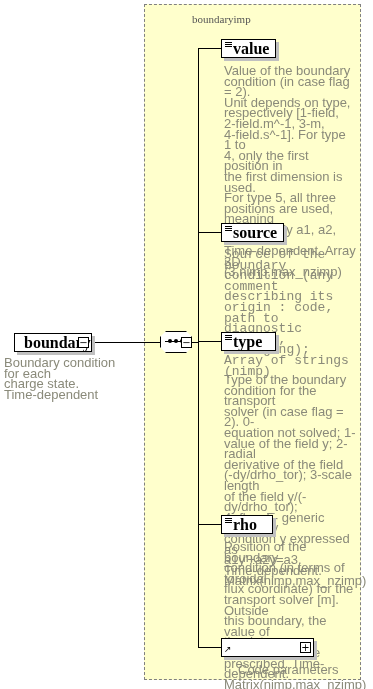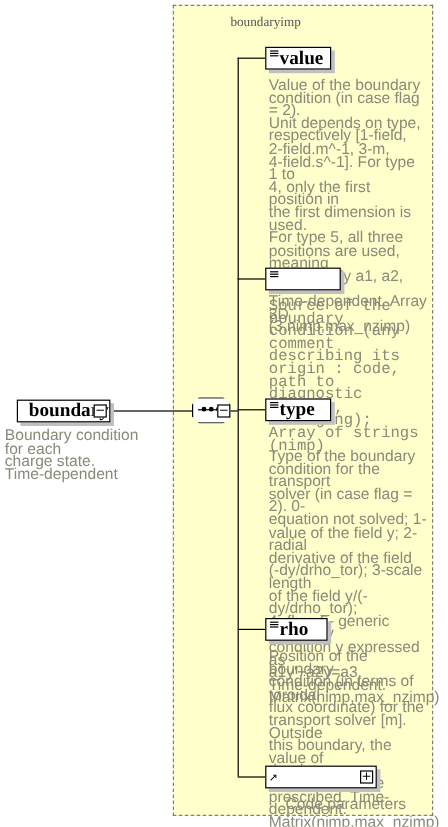--- a/index.html
+++ b/index.html
@@ -228,20 +228,21 @@
 respectively a1, a2, a3.
 Time-dependent. Array 3D
 (3,nimp,max_nzimp)</div>
 
 <div class="node" style="left:221px; top:223px; width:63px; height:19px;">
   <span class="type-glyph">
       <i></i>
       <i></i>
       <i></i>
     </span>
+  <span class="node-label indent-seq">source</span>
 </div>
 <div class="desc" style="left:224px; top:250px; width:132px;font-family:Liberation Mono, monospace;">Source of the boundary
 condition (any comment
 describing its origin : code,
 path to diagnostic signals,
 massaging); Array of strings
 (nimp)</div>
 
 <div class="node" style="left:221px; top:332px; width:55px; height:19px;">
   <span class="type-glyph">

